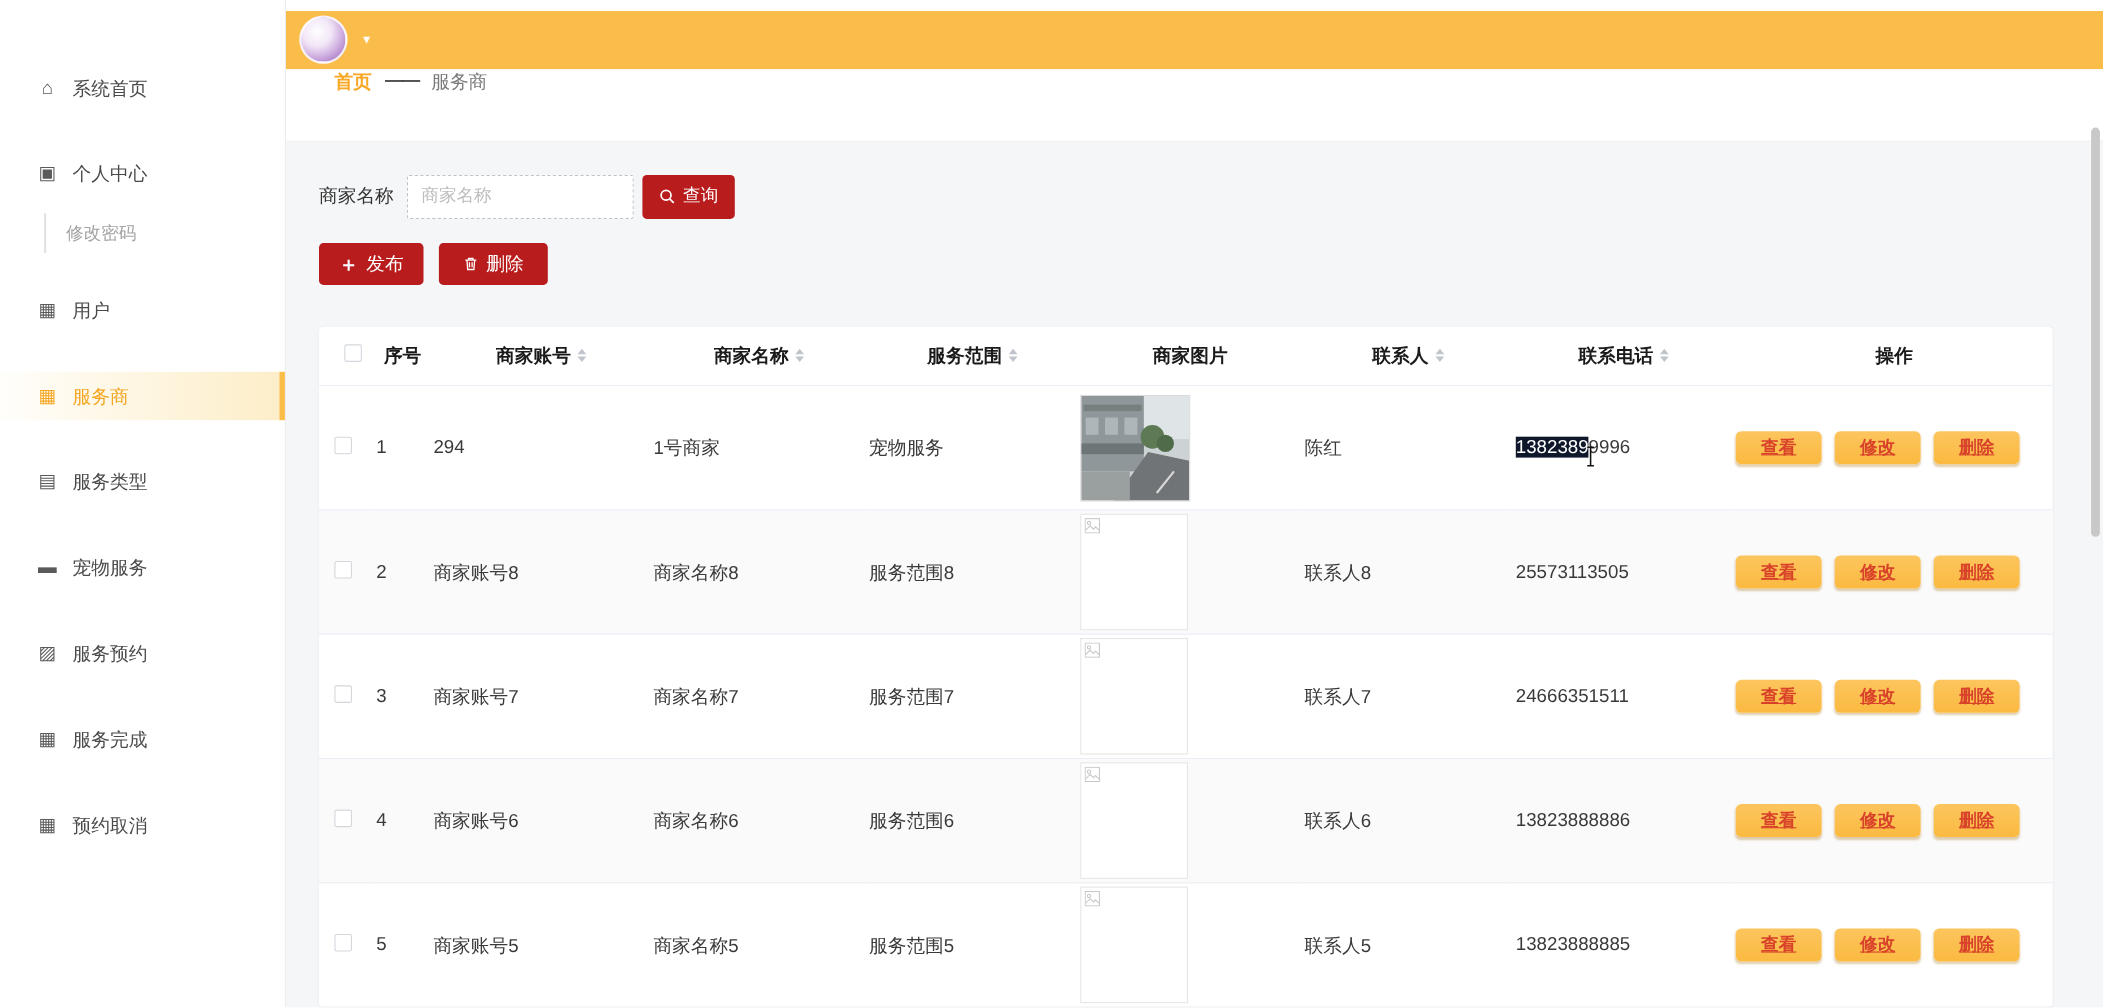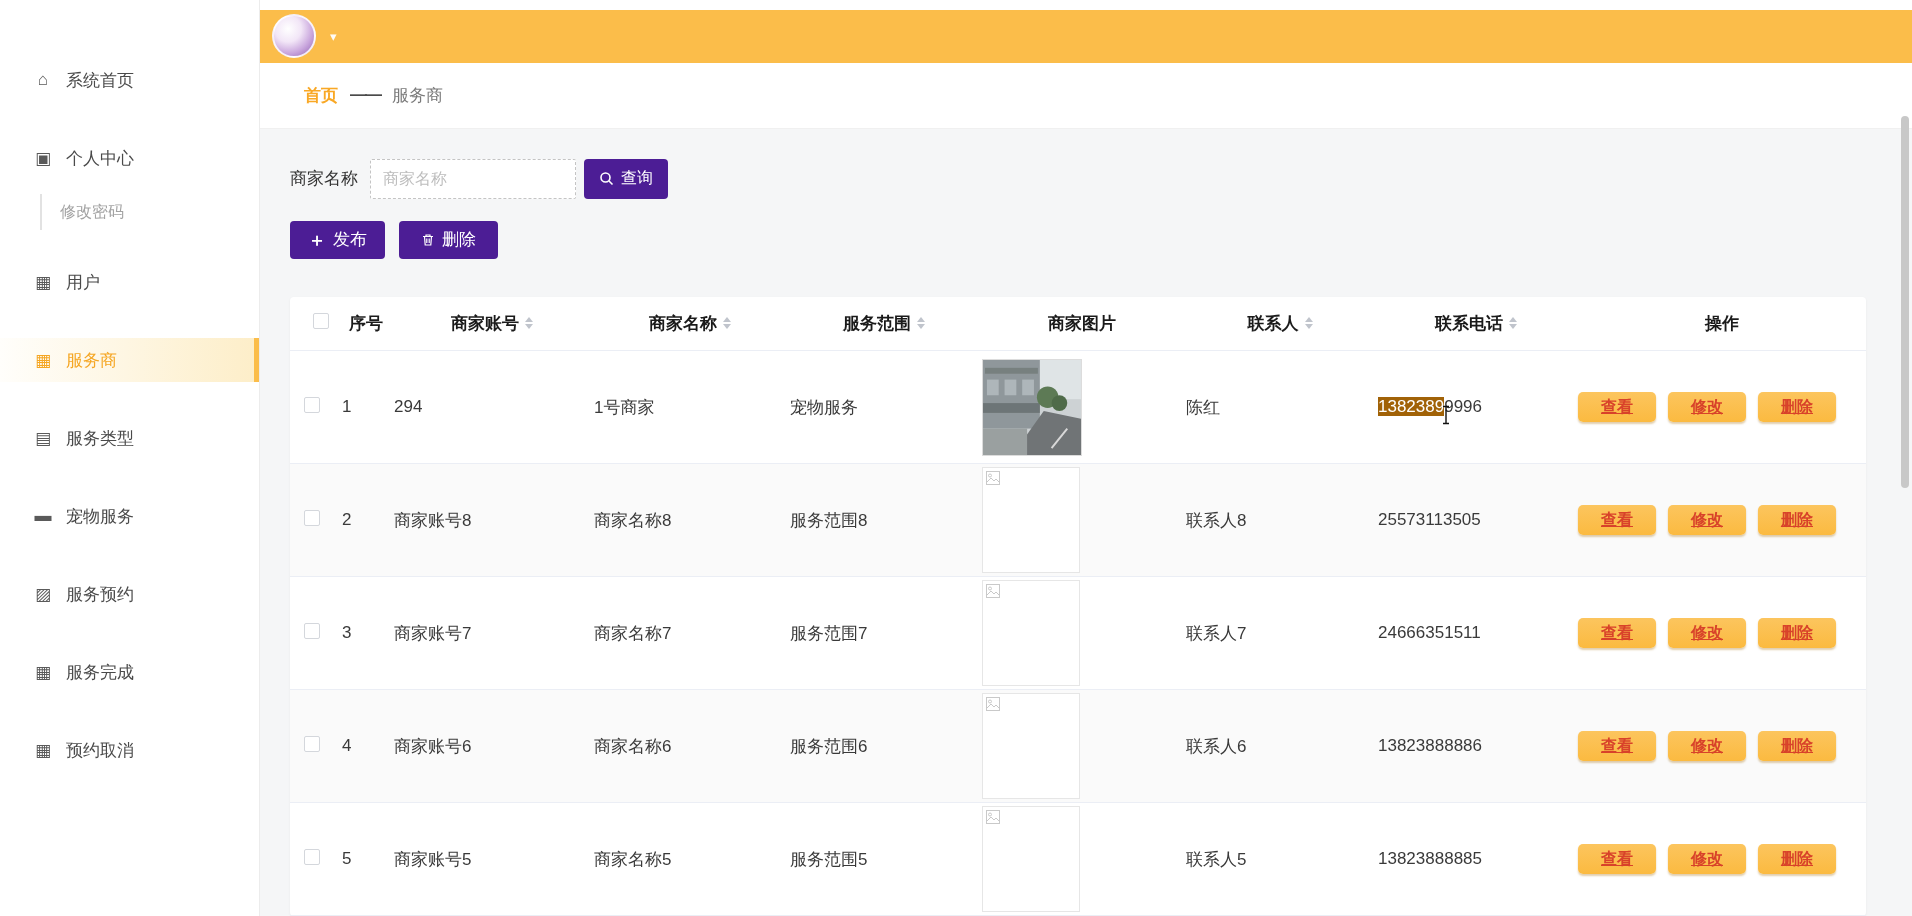--- a/index.html
+++ b/index.html
@@ -23,35 +23,35 @@
 
   
   .main { flex:1; display:flex; flex-direction:column; background:#f5f6f7; position:relative; }
   .top-white { height:10px; background:#fff; }
   .topbar { height:56px; background:#fbbd4a; display:flex; align-items:center; padding-left:12px; }
   .avatar { width:44px; height:44px; border-radius:50%; cursor:pointer;
             background:radial-gradient(circle at 35% 32%, #ffffff 0%, #f2e6f7 35%, #c9a6dd 65%, #8a5cb0 100%);
             border:2px solid rgba(255,255,255,.85); }
   .caret-down { margin-left:14px; color:rgba(255,255,255,.95); font-size:13px; cursor:pointer; }
 
-  .breadcrumb-bar { height:68px; background:#fff; display:flex; align-items:center;
+  .breadcrumb-bar { height:68px; background:#fff; display:flex; align-items:flex-start;
                     padding-left:44px; border-bottom:1px solid #f0f0f0; font-size:17px; }
   .crumb-home { color:#f9a825; font-weight:bold; }
   .crumb-sep { color:#4a4a4a; margin:0 12px; letter-spacing:-2px; font-weight:bold; }
   .crumb-cur { color:#7a7a7a; }
 
   .content { flex:1; padding:30px 46px 0 30px; }
 
   .search-row { display:flex; align-items:center; }
   .search-label { font-size:17px; color:#333; margin-right:12px; }
   .search-input { width:206px; height:40px; border:1px dashed #c4c4c4; border-radius:2px;
                   background:#fff; padding:0 12px; font-size:16px; color:#333; outline:none; }
   .search-input::placeholder { color:#bdbdbd; }
   .btn { display:inline-flex; align-items:center; justify-content:center; gap:7px;
-         background:#4c1d95; color:#fff; border:none; border-radius:4px; cursor:pointer;
+         background:#b91c1c; color:#fff; border:none; border-radius:4px; cursor:pointer;
          font-family:Liberation Serif, serif; }
   .btn-search { width:84px; height:40px; font-size:16px; margin-left:8px; }
   .action-row { margin-top:22px; display:flex; }
   .btn-publish { width:95px; height:38px; font-size:17px; margin-right:14px; }
   .btn-delete-top { width:99px; height:38px; font-size:17px; }
   .plus-glyph { font-size:18px; font-weight:bold; line-height:1; }
 
   
   .table-card { margin-top:38px; background:#fff; border-radius:4px;
                 box-shadow:0 1px 3px rgba(0,0,0,.05); }
@@ -76,21 +76,21 @@
                 position:relative; }
   .img-broken svg { position:absolute; top:3px; left:3px; }
 
   .row-btn { width:78px; height:30px; background:linear-gradient(#fcc55e,#fbba40);
              border:none; border-radius:5px; color:#d8422a; font-weight:bold; font-size:16px;
              text-decoration:underline; cursor:pointer; margin-right:12px;
              box-shadow:0 2px 2px rgba(170,115,20,.35); font-family:inherit; }
   .row-btn:last-child { margin-right:0; }
 
   .phone-wrap { position:relative; display:inline-block; }
-  .sel { background:#a16207; color:#fff; }
+  .sel { background:#0f172a; color:#fff; }
   .ibeam { position:absolute; left:62px; top:8px; pointer-events:none; }
 
   .scroll-thumb { position:absolute; right:3px; top:116px; width:8px; height:372px;
                   background:#c8c8c8; border-radius:4px; cursor:pointer; z-index:5; }
 </style>
 </head>
 <body>
 
 <div class="page">
 

